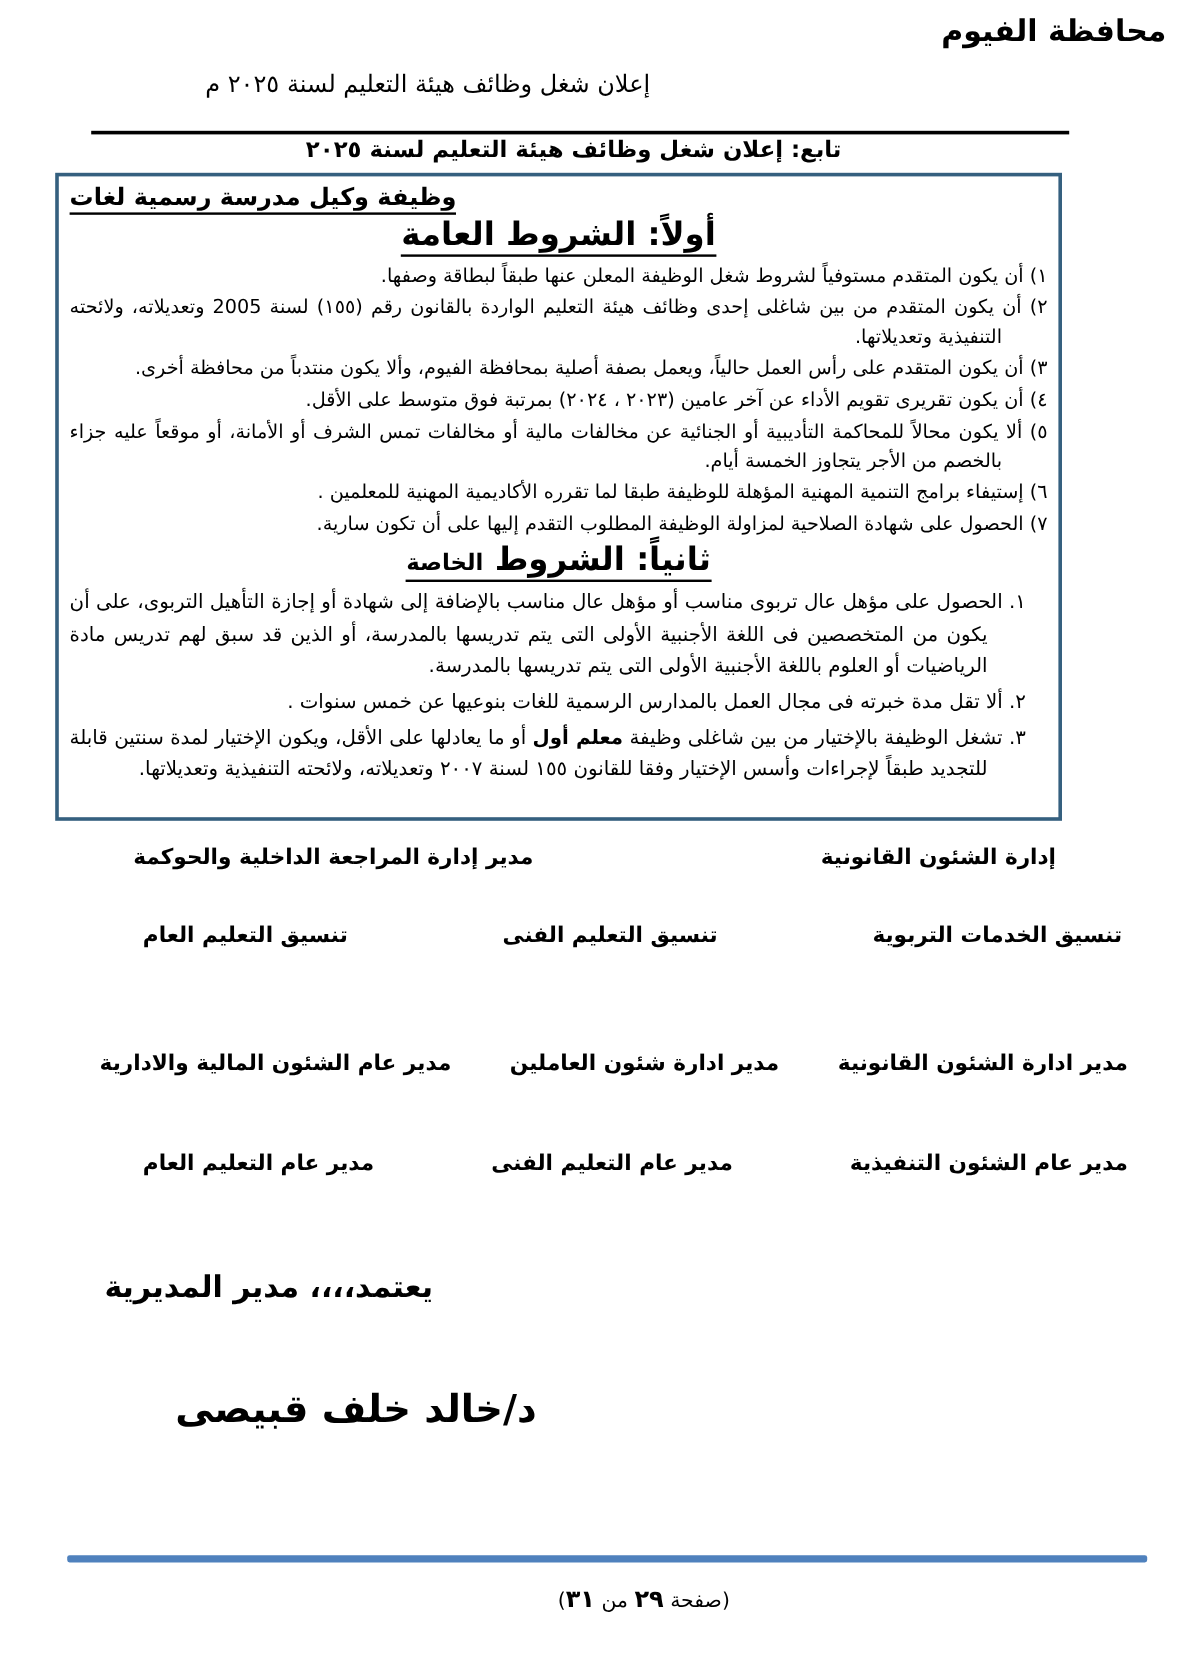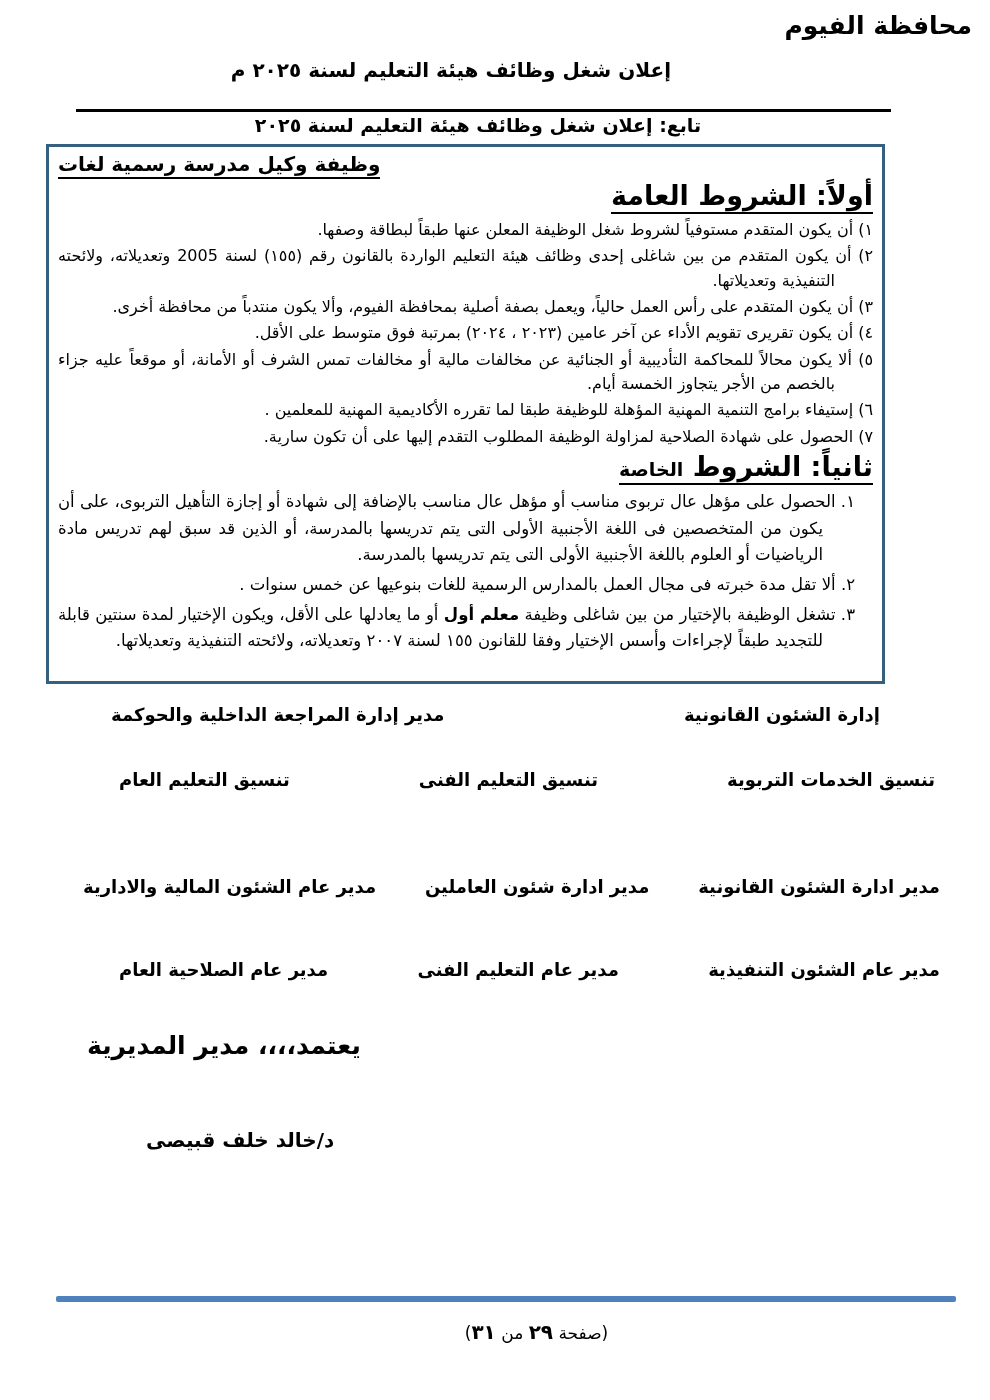--- a/index.html
+++ b/index.html
@@ -19,21 +19,21 @@
   .header { position: relative; height: 108px; }
   .org-block {
     position: absolute; top: 8px; right: 18px;
     text-align: center; font-weight: bold; line-height: 1.45;
     white-space: nowrap;
   }
   .org-line1 { font-size: 25px; }
   .org-line2 { font-size: 25px; }
   .announcement {
     position: absolute; top: 58px; left: 160px; width: 500px;
-    text-align: right; font-weight: bold; font-size: 20px;
+    text-align: left; font-weight: normal; font-size: 20px;
     white-space: nowrap;
   }
   .header-rule {
     position: absolute; top: 109px; left: 65px; width: 815px;
     height: 3px; background: #000;
   }
   .continuation {
     margin: 6px 110px 0 65px;
     text-align: center; font-weight: bold; font-size: 19px;
   }
@@ -46,21 +46,21 @@
     min-height: 540px;
     box-sizing: border-box;
   }
   .job-title {
     text-align: left; font-weight: bold; font-size: 20px; margin: 0;
   }
   .job-title .u, .sec-heading .u {
     border-bottom: 2px solid #000; padding-bottom: 1px; display: inline-block;
   }
   .sec-heading {
-    font-weight: bold; margin: 1px 0 4px 0;
+    text-align: center; font-weight: bold; margin: 1px 0 4px 0;
   }
   .sec-heading .big { font-size: 27px; }
   .sec-heading .small { font-size: 19px; }
   .s1-item {
     margin: 0 0 2px 0;
     font-size: 16px; line-height: 1.52;
     text-align: justify;
     padding-right: 38px; text-indent: -38px;
   }
   .s2-item {
@@ -76,26 +76,26 @@
     display: flex; justify-content: space-between; align-items: baseline;
     font-weight: bold; font-size: 18px; white-space: nowrap;
   }
   .sig-row-1 { margin-top: 20px; padding: 0 110px 0 100px; }
   .sig-row-2 { margin-top: 44px; padding: 0 55px 0 108px; }
   .sig-row-3 { margin-top: 86px; padding: 0 50px 0 72px; }
   .sig-row-4 { margin-top: 62px; padding: 0 50px 0 108px; }
 
   
   .approval-line {
-    margin-top: 51px; padding-left: 76px;
+    margin-top: 78px; padding-left: 76px;
     text-align: left; font-weight: bold; font-size: 25px;
   }
   .director-name {
     margin-top: 68px; padding-left: 135px;
-    text-align: left; font-weight: bold; font-size: 20px;
+    text-align: left; font-weight: bold; font-size: 32px;
   }
 
   
   .footer-rule {
     position: absolute; left: 45px; bottom: 98px;
     width: 900px; height: 6px;
     background: var(--footer-bar, #4f81bd);
     border-radius: 2px;
   }
   .page-number {
@@ -152,21 +152,21 @@
 
   <div class="sig-row sig-row-3">
     <span>مدير ادارة الشئون القانونية</span>
     <span>مدير ادارة شئون العاملين</span>
     <span>مدير عام الشئون المالية والادارية</span>
   </div>
 
   <div class="sig-row sig-row-4">
     <span>مدير عام الشئون التنفيذية</span>
     <span>مدير عام التعليم الفنى</span>
-    <span>مدير عام الصلاحية العام</span>
+    <span>مدير عام التعليم العام</span>
   </div>
 
   <div class="approval-line">يعتمد،،،، مدير المديرية</div>
   <div class="director-name">د/خالد خلف قبيصى</div>
 
   <div class="footer-rule"></div>
   <div class="page-number"><span>(صفحة </span><b>٢٩</b><span> من </span><b>٣١</b><span>)</span></div>
 
 </div>
 

